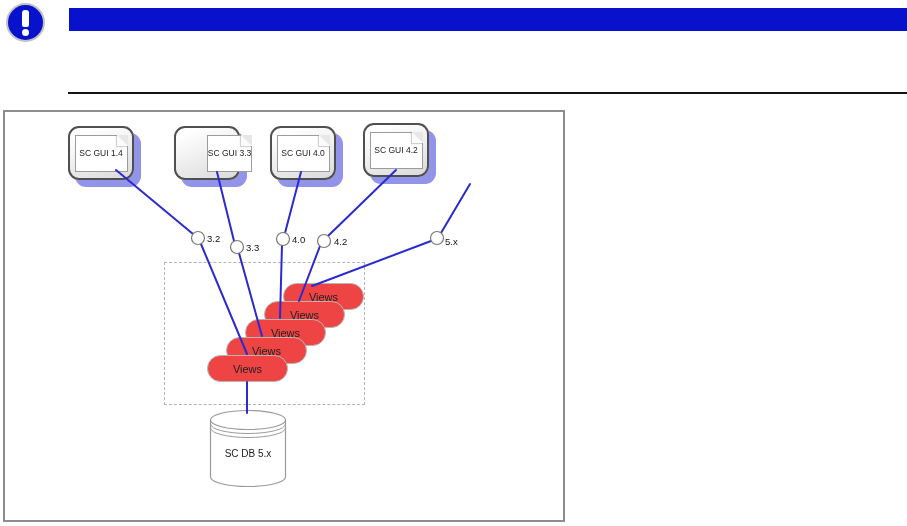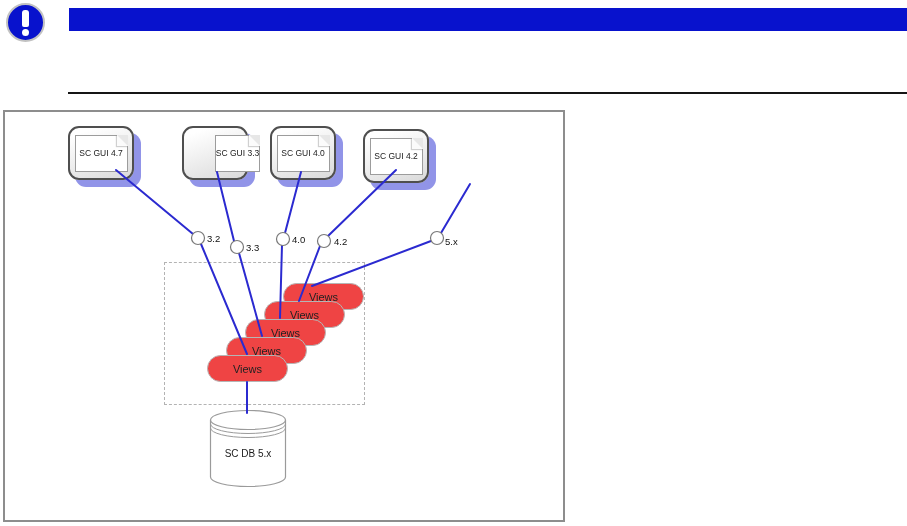--- a/index.html
+++ b/index.html
@@ -33,23 +33,23 @@
 
   
   .gui-box {
     position:absolute; width:66px; height:54px;
     border:2px solid #4f4f4f; border-radius:11px;
     background:linear-gradient(160deg, #ffffff 12%, #f0f0f0 48%, #dadada 100%);
     box-shadow:7px 7px 0 0 #9194e8;
     display:flex; align-items:center; justify-content:center;
   }
   .b1 { left:68px;  top:126px; }
-  .b2 { left:182px; top:126px;padding-left:45px; }
+  .b2 { left:174px; top:126px;padding-left:45px; }
   .b3 { left:270px; top:126px;text-align:center; }
-  .b4 { left:363px; top:123px;margin-top:6px; }
+  .b4 { left:363px; top:123px; }
   .b5 { left:455px; top:125px; }
   .doc {
     position:relative; width:53px; height:37px; background:#ffffff;
     border:1px solid #9c9c9c;
     display:flex; align-items:center; justify-content:center;
   }
   .doc-fold {
     position:absolute; top:-1px; right:-1px; width:0; height:0;
     border-style:solid; border-width:0 11px 11px 0;
     border-color:#e7e7e7 #e7e7e7 #fbfbfb #fbfbfb;
@@ -104,21 +104,21 @@
     <span class="excl-dot"></span>
   </div>
   <div class="header-bar"></div>
   <div class="h-rule"></div>
 
   <div class="frame"></div>
 
   <div class="gui-box b1">
     <div class="doc">
       <span class="doc-fold"></span>
-      <span class="doc-label">SC GUI 4.7</span>
+      <span class="doc-label">SC GUI 1.4</span>
     </div>
   </div>
   <div class="gui-box b2">
     <div class="doc">
       <span class="doc-fold"></span>
       <span class="doc-label">SC GUI 3.3</span>
     </div>
   </div>
   <div class="gui-box b3">
     <div class="doc">

